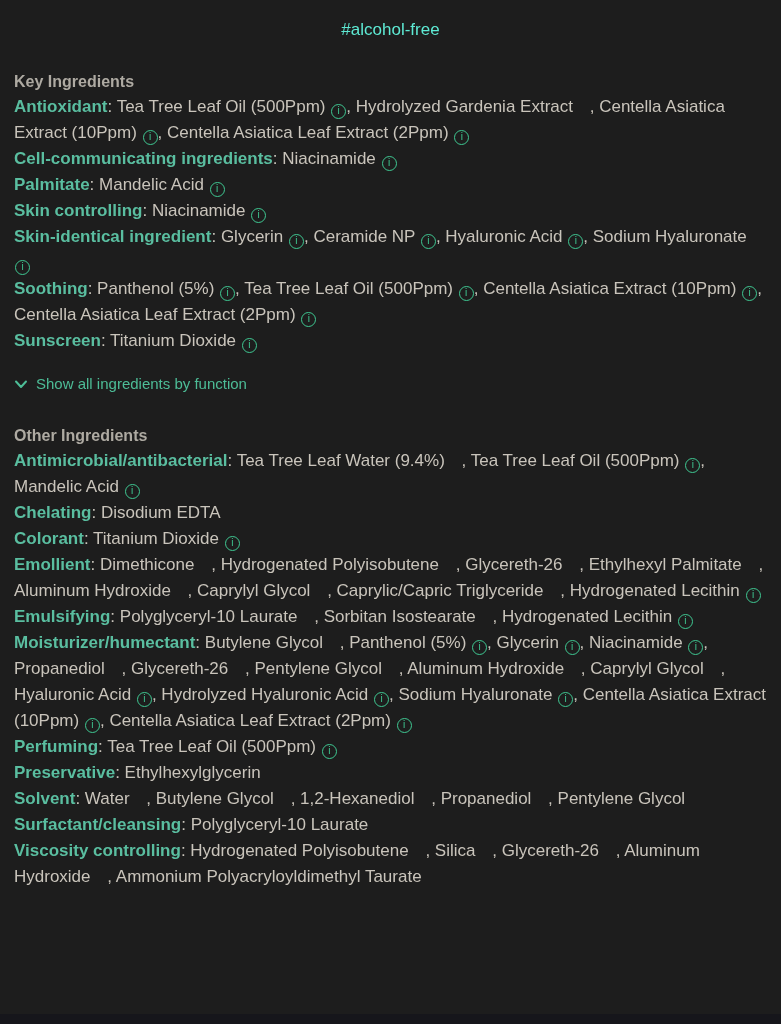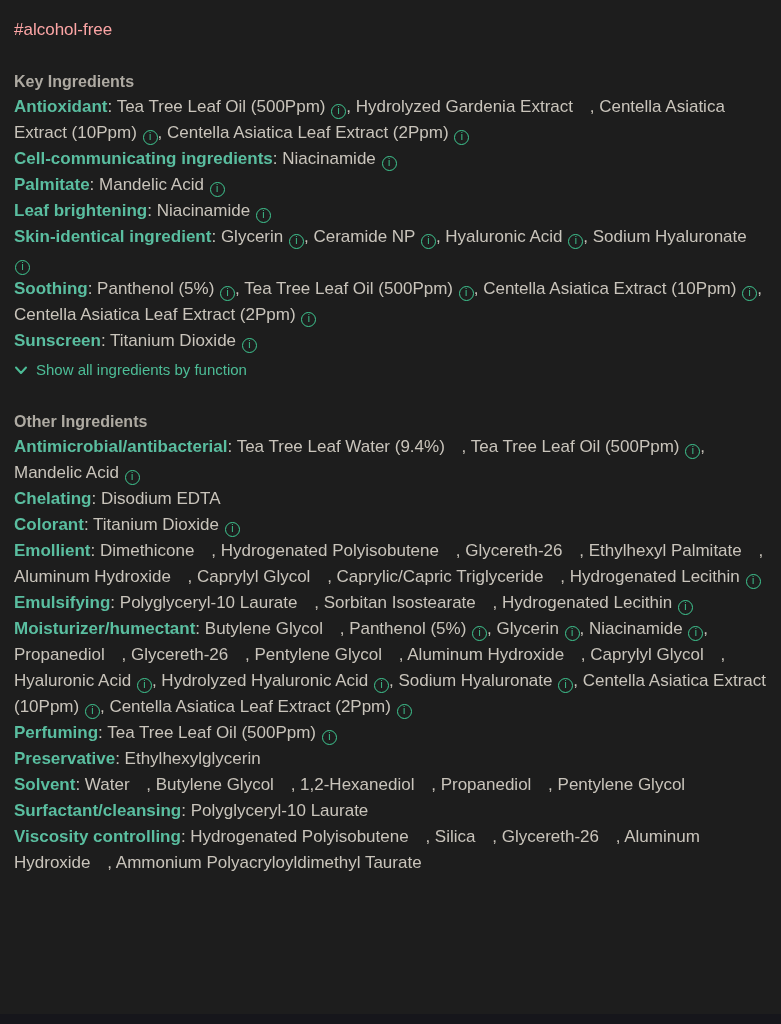--- a/index.html
+++ b/index.html
@@ -5,21 +5,21 @@
   html, body { margin: 0; padding: 0; }
   body {
     width: 781px; height: 1024px; overflow: hidden; position: relative;
     background: #1d1d1d;
     color: #c9c4bb;
     font-family: "Liberation Sans", "DejaVu Sans", sans-serif;
   }
   .wrap { padding: 14px 14px 0 14px; }
 
   .hashtag {
-    font-size: 17px; line-height: 22px; color: #fca5a5; margin-top: 5px;
+    font-size: 17px; line-height: 22px; color: #5eead4; margin-top: 5px; text-align: center;
   }
 
   h2.section-heading {
     font-size: 16px; line-height: 24px; font-weight: 700;
     color: #aeaaa2; margin: 29px 0 0 0;
   }
 
   p.func-row { margin: 0; font-size: 17px; line-height: 26px; }
 
   .func-label { color: #5abea0; font-weight: 700; }
@@ -31,21 +31,21 @@
     display: inline-flex; align-items: center; justify-content: center;
     box-sizing: border-box;
     width: 15px; height: 15px; border: 1.5px solid #3fc892; border-radius: 50%;
     color: #3fc892; font-size: 10px; font-weight: 400; line-height: 1;
     vertical-align: -2px; margin-left: 1px; cursor: pointer;
   }
   .blank-icon { display: inline-block; width: 12px; }
 
   .show-all-link {
     display: inline-flex; align-items: center; gap: 8px;
-    margin-top: 5px; color: #4dbd97; font-size: 15px; line-height: 22px;
+    margin-top: 19px; color: #4dbd97; font-size: 15px; line-height: 22px;
     cursor: pointer; text-decoration: none;
   }
   .show-all-link svg { display: block; }
 
   .footer-strip {
     position: absolute; left: 0; bottom: 0; width: 781px; height: 10px;
     background: #16161b;
   }
 </style>
 </head>
@@ -54,21 +54,21 @@
 <div class="wrap">
 
   <div class="hashtag">#alcohol-free</div>
 
   <section>
     <h2 class="section-heading">Key Ingredients</h2>
     <div id="section-rows-0">
         <p class="func-row"><span class="func-label">Antioxidant</span><span class="label-colon">: </span><span class="ingredient">Tea Tree Leaf Oil (500Ppm)</span> <span class="info-icon">i</span><span class="separator">, </span><span class="ingredient">Hydrolyzed Gardenia Extract</span> <span class="blank-icon"></span><span class="separator">, </span><span class="ingredient">Centella Asiatica Extract (10Ppm)</span> <span class="info-icon">i</span><span class="separator">, </span><span class="ingredient">Centella Asiatica Leaf Extract (2Ppm)</span> <span class="info-icon">i</span></p>
         <p class="func-row"><span class="func-label">Cell-communicating ingredients</span><span class="label-colon">: </span><span class="ingredient">Niacinamide</span> <span class="info-icon">i</span></p>
         <p class="func-row"><span class="func-label">Palmitate</span><span class="label-colon">: </span><span class="ingredient">Mandelic Acid</span> <span class="info-icon">i</span></p>
-        <p class="func-row"><span class="func-label">Leaf brightening</span><span class="label-colon">: </span><span class="ingredient">Niacinamide</span> <span class="info-icon">i</span></p>
+        <p class="func-row"><span class="func-label">Skin controlling</span><span class="label-colon">: </span><span class="ingredient">Niacinamide</span> <span class="info-icon">i</span></p>
         <p class="func-row"><span class="func-label">Skin-identical ingredient</span><span class="label-colon">: </span><span class="ingredient">Glycerin</span> <span class="info-icon">i</span><span class="separator">, </span><span class="ingredient">Ceramide NP</span> <span class="info-icon">i</span><span class="separator">, </span><span class="ingredient">Hyaluronic Acid</span> <span class="info-icon">i</span><span class="separator">, </span><span class="ingredient">Sodium Hyaluronate</span> <span class="info-icon">i</span></p>
         <p class="func-row"><span class="func-label">Soothing</span><span class="label-colon">: </span><span class="ingredient">Panthenol (5%)</span> <span class="info-icon">i</span><span class="separator">, </span><span class="ingredient">Tea Tree Leaf Oil (500Ppm)</span> <span class="info-icon">i</span><span class="separator">, </span><span class="ingredient">Centella Asiatica Extract (10Ppm)</span> <span class="info-icon">i</span><span class="separator">, </span><span class="ingredient">Centella Asiatica Leaf Extract (2Ppm)</span> <span class="info-icon">i</span></p>
         <p class="func-row"><span class="func-label">Sunscreen</span><span class="label-colon">: </span><span class="ingredient">Titanium Dioxide</span> <span class="info-icon">i</span></p>
       </div>
 
     <a class="show-all-link">
       <span style="display:inline-flex;">
         <svg width="14" height="14" viewBox="0 0 14 14">
           <polyline points="2,4.5 7,10 12,4.5" fill="none" stroke="#4dbd97" stroke-width="2" stroke-linecap="round" stroke-linejoin="round"></polyline>
         </svg>

